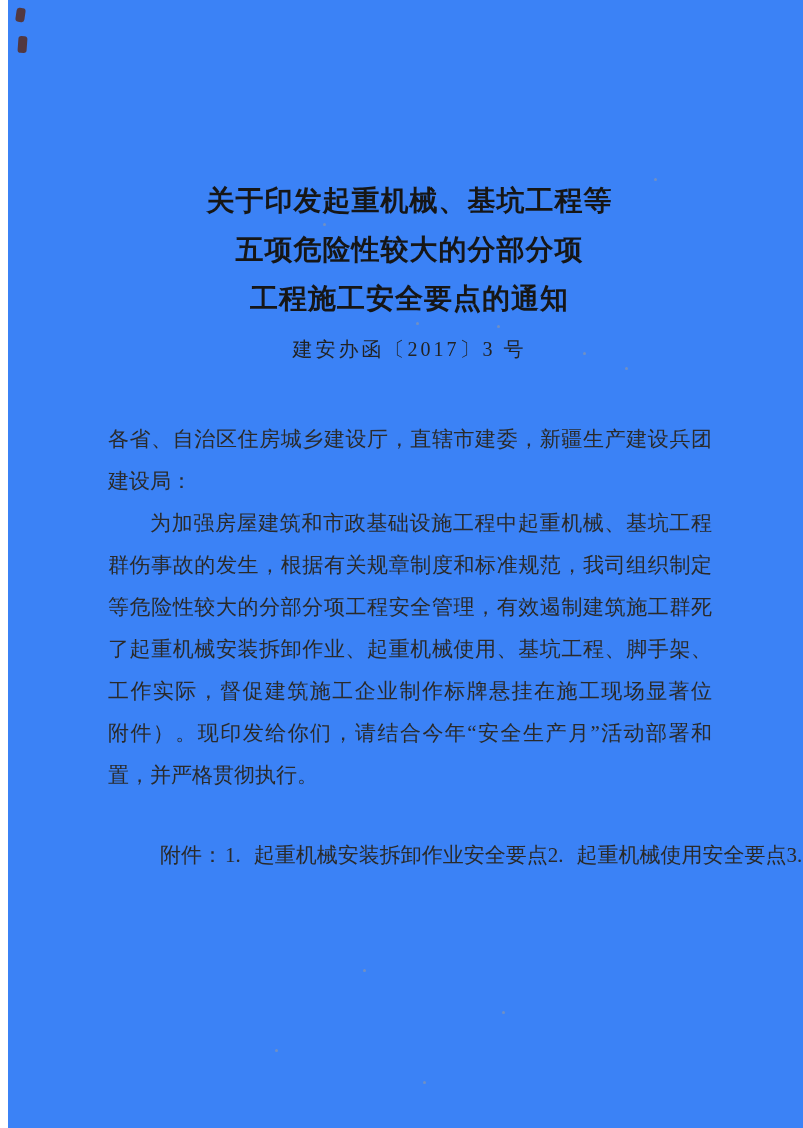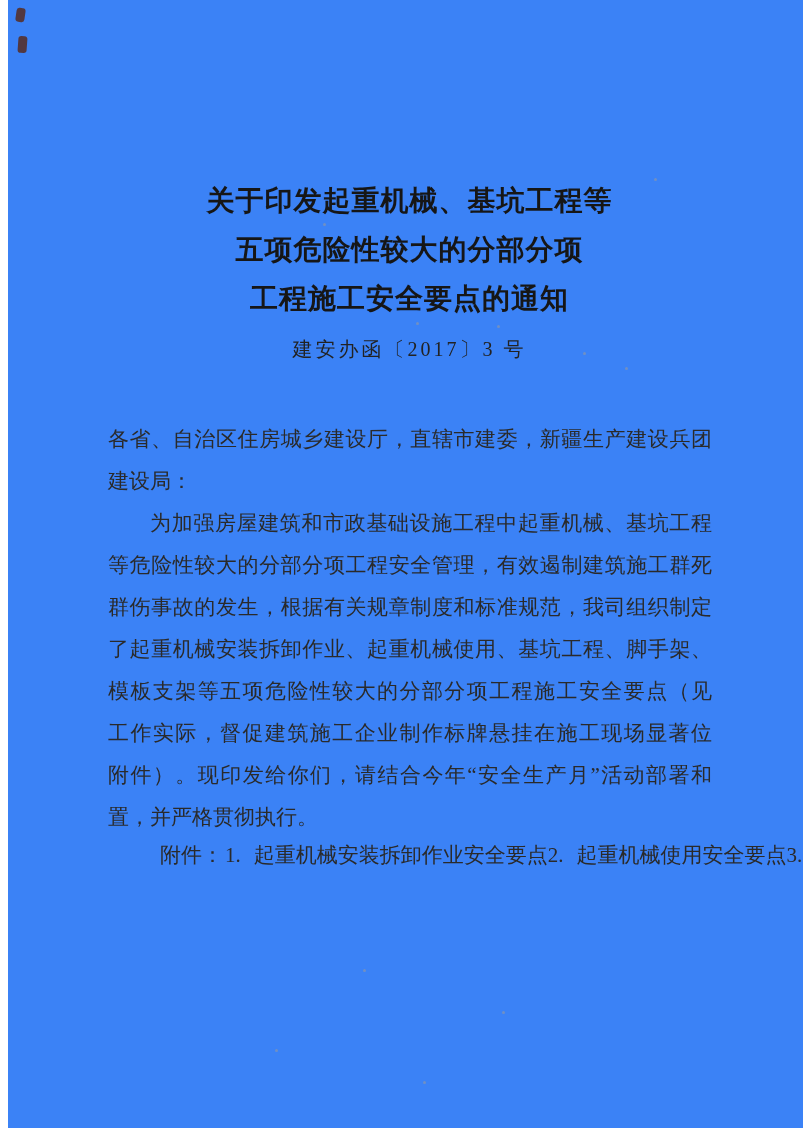--- a/index.html
+++ b/index.html
@@ -103,24 +103,23 @@
 
   <div class="doc-number">建安办函〔2017〕3 号</div>
 
   <div class="salutation">
     <div class="jline">各省、自治区住房城乡建设厅，直辖市建委，新疆生产建设兵团</div>
     <div class="lline">建设局：</div>
   </div>
 
   <div class="body-para">
     <div class="jline indent">为加强房屋建筑和市政基础设施工程中起重机械、基坑工程</div>
+    <div class="jline">群伤事故的发生，根据有关规章制度和标准规范，我司组织制定</div>
     <div class="jline">等危险性较大的分部分项工程安全管理，有效遏制建筑施工群死</div>
-    <div class="jline">群伤事故的发生，根据有关规章制度和标准规范，我司组织制定</div>
     <div class="jline">了起重机械安装拆卸作业、起重机械使用、基坑工程、脚手架、</div>
-    <div class="jline">模板支架等五项危险性较大的分部分项工程施工安全要点（见</div>
     <div class="jline">工作实际，督促建筑施工企业制作标牌悬挂在施工现场显著位</div>
     <div class="jline">附件）。现印发给你们，请结合今年“安全生产月”活动部署和</div>
     <div class="lline">置，并严格贯彻执行。</div>
   </div>
 
   <div class="attachments">
     <span class="att-label">附件：</span>
     <div class="att-items">
       <div class="att-item">
         <span class="att-num">1.</span><span>起重机械安装拆卸作业安全要点</span>

